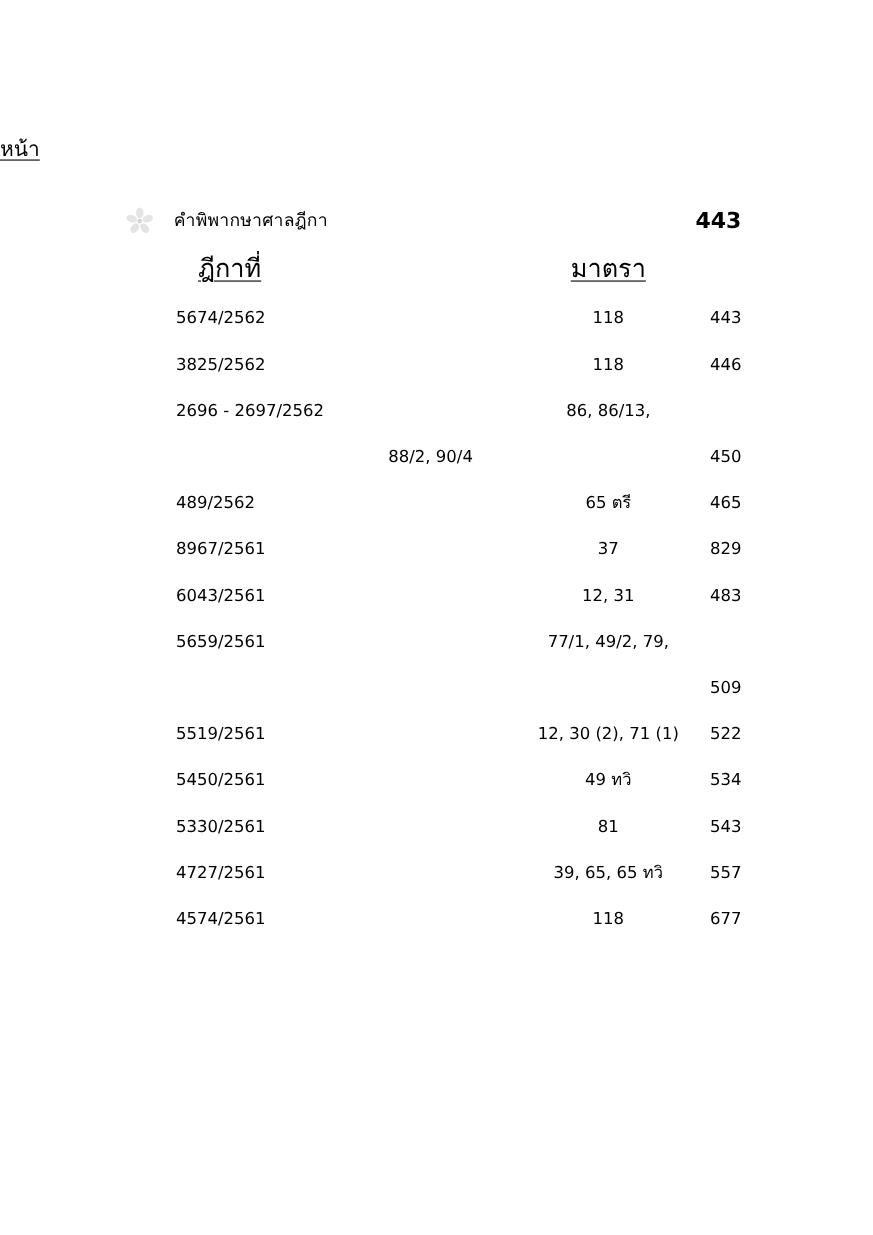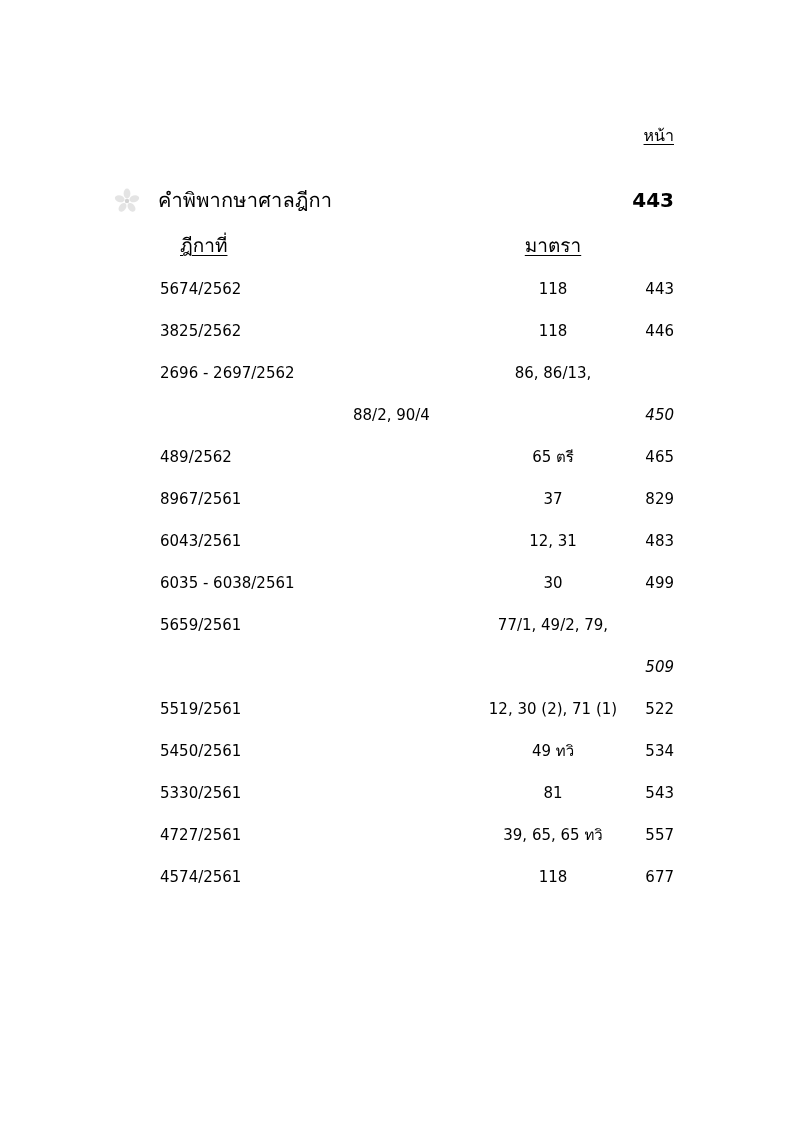--- a/index.html
+++ b/index.html
@@ -24,22 +24,21 @@
     width: 794px;
     height: 1123px;
   }
 
   
   .page-col-header {
     position: absolute;
     left: 0;
     top: 124px;
     width: 674px;
-    text-align: right;
-    font-size: 16px;
+    font-size: 19px;
     line-height: 24px;
     font-weight: 400;
   }
   .page-col-header .u {
     text-decoration: underline;
     text-underline-offset: 3px;
     text-decoration-thickness: 1px;
   }
 
   
@@ -55,21 +54,21 @@
     left: 114px;
     top: 2px;
     width: 26px;
     height: 26px;
     opacity: 0.38;
   }
   .title-text {
     position: absolute;
     left: 158px;
     top: 0;
-    font-size: 20px;
+    font-size: 16px;
     line-height: 28px;
     letter-spacing: 0.2px;
     white-space: nowrap;
   }
   .title-page {
     position: absolute;
     right: 0;
     top: 0;
     font-size: 20px;
     line-height: 28px;
@@ -81,21 +80,21 @@
   .col-headers {
     position: absolute;
     left: 0;
     top: 232px;
     width: 674px;
     height: 28px;
   }
   .col-head {
     position: absolute;
     top: 0;
-    font-size: 19px;
+    font-size: 23px;
     line-height: 26px;
     white-space: nowrap;
   }
   .col-head .u {
     text-decoration: underline;
     text-underline-offset: 3px;
     text-decoration-thickness: 1px;
   }
   .col-head-case { left: 180px; }
   .col-head-section {
@@ -144,21 +143,20 @@
     left: 0;
     top: 2px;
     width: 674px;
     text-align: right;
   }
   .cell-page-2 {
     left: 0;
     top: 44px;
     width: 674px;
     text-align: right;
-    font-style: italic;
   }
 </style>
 </head>
 <body>
 
 <div class="page">
 
   <div class="page-col-header">
     <span class="u">หน้า</span>
   </div>
@@ -214,25 +212,20 @@
       <div class="row">
         <span class="cell cell-case">8967/2561</span>
         <span class="cell cell-section">37</span>
         <span class="cell cell-page">829</span>
       </div>
       <div class="row">
         <span class="cell cell-case">6043/2561</span>
         <span class="cell cell-section">12, 31</span>
         <span class="cell cell-page">483</span>
       </div>
-      <div class="row">
-        <span class="cell cell-case">6035 - 6038/2561</span>
-        <span class="cell cell-section">30</span>
-        <span class="cell cell-page">499</span>
-      </div>
       <div class="row two-line">
         <span class="cell cell-case">5659/2561</span>
         <span class="cell cell-section">77/1, 49/2, 79,</span>
         <span class="cell cell-page-2">509</span>
       </div>
       <div class="row">
         <span class="cell cell-case">5519/2561</span>
         <span class="cell cell-section">12, 30 (2), 71 (1)</span>
         <span class="cell cell-page">522</span>
       </div>

